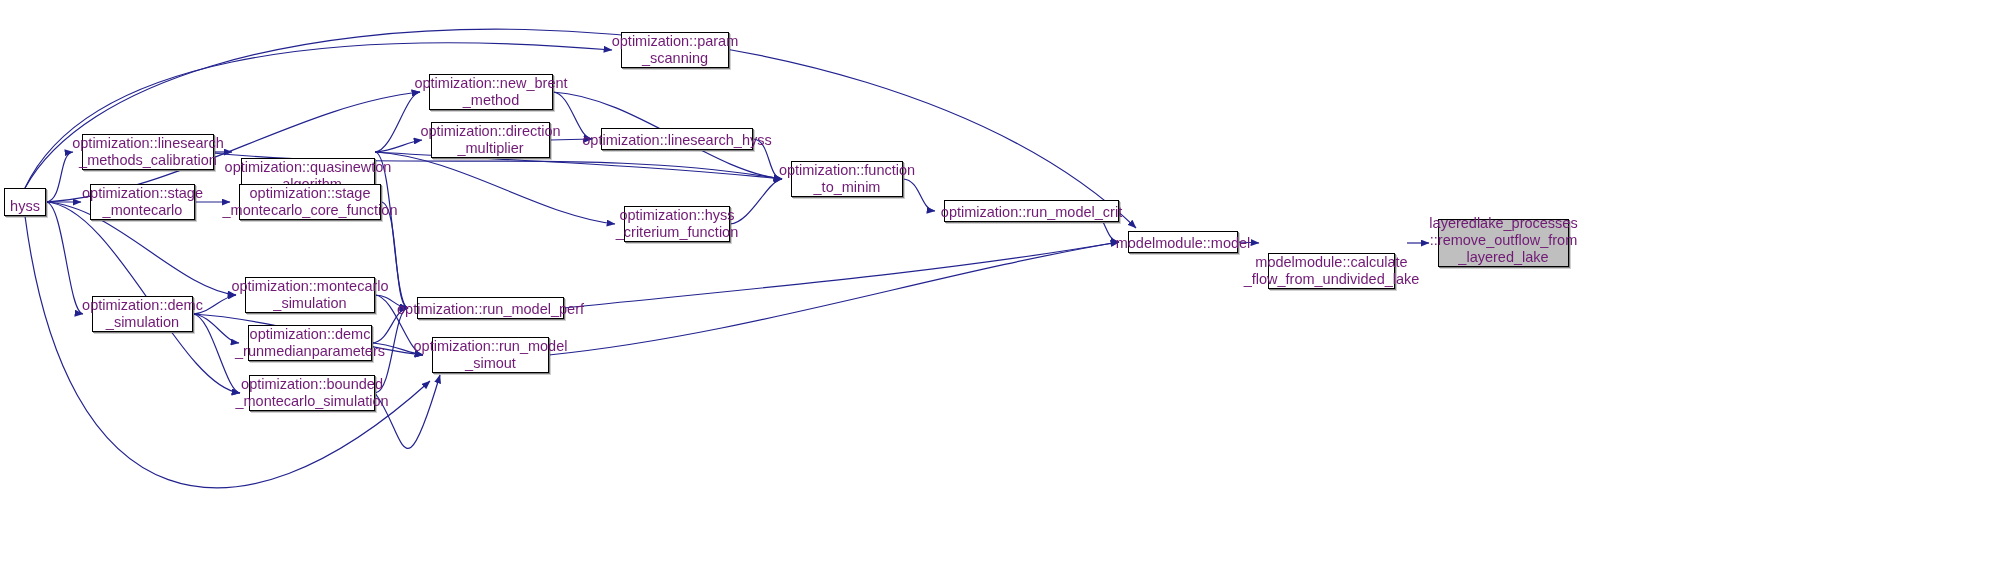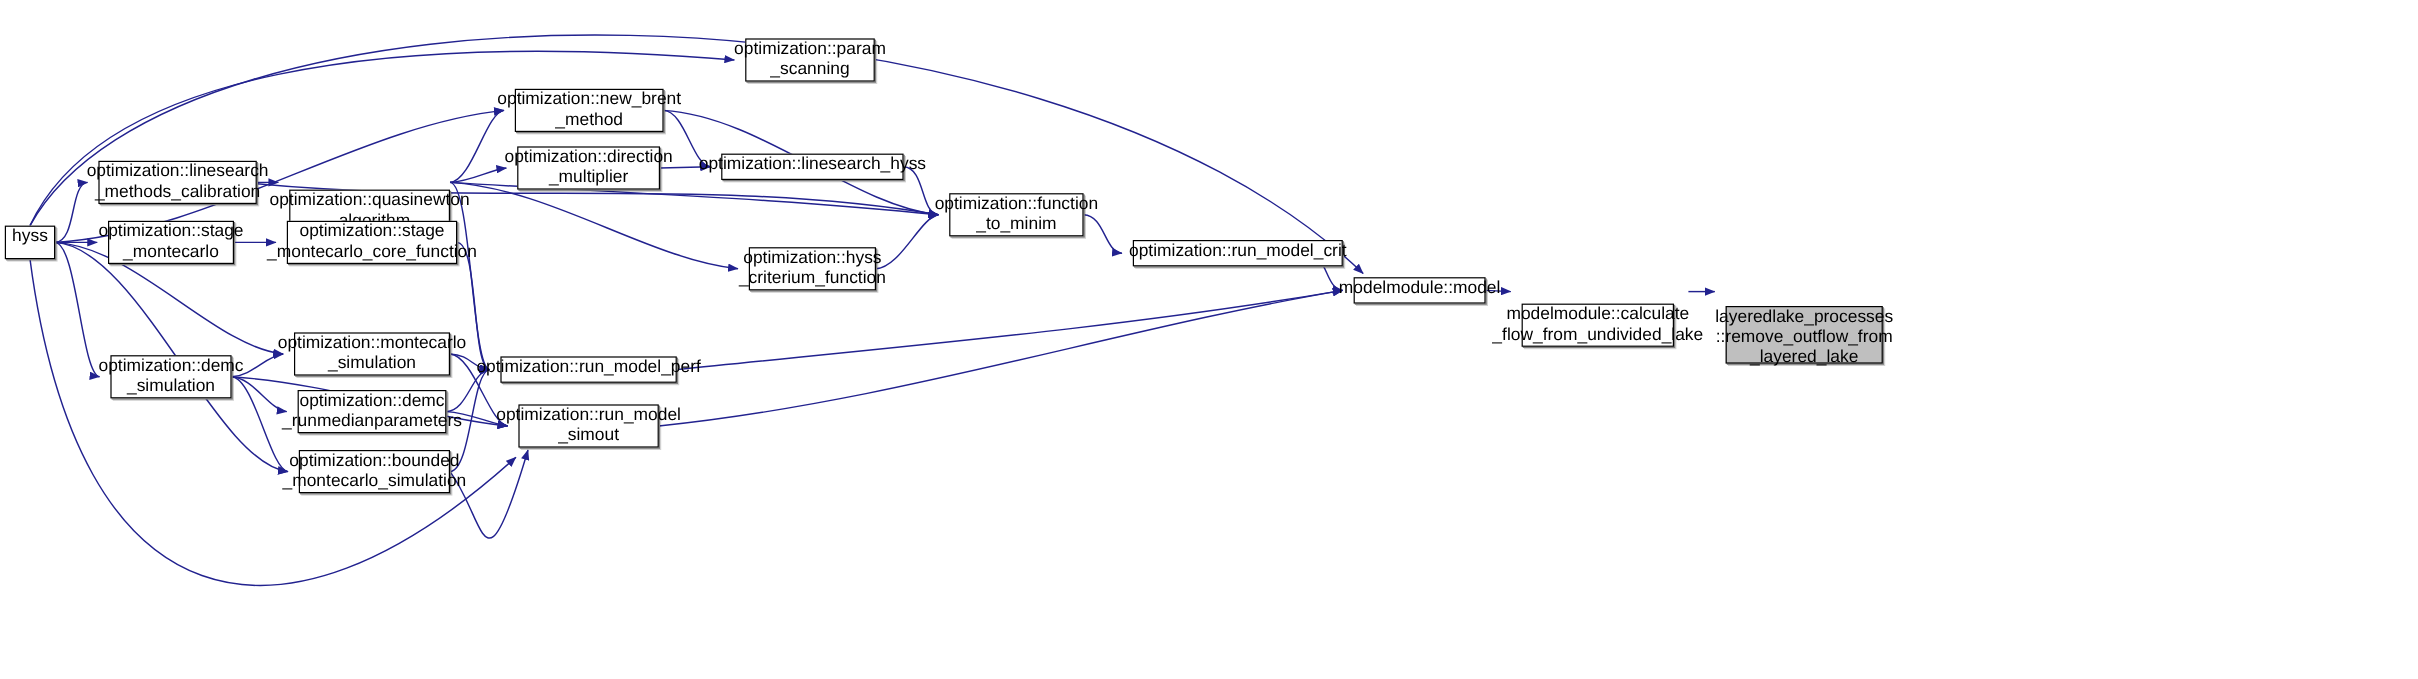--- a/index.html
+++ b/index.html
@@ -7,31 +7,31 @@
   body{font-family:"Liberation Sans","DejaVu Sans",sans-serif;}
   #graph{position:relative;width:2015px;height:566px;background:#ffffff;overflow:hidden;}
   #edges{position:absolute;left:0;top:0;width:2015px;height:566px;}
   .node{
     position:absolute;
     box-sizing:border-box;
     background:#ffffff;
     border:1px solid #000000;
     box-shadow:1px 1px 0 0 #808080, 2px 2px 0 0 rgba(0,0,0,0.18);
     display:flex;
-    align-items:flex-start;
+    align-items:flex-end;
     justify-content:center;
     text-align:center;
     font-size:14.5px;
     line-height:17px;
-    color:#000000;
+    color:#701a75;
     white-space:pre;
     letter-spacing:0px;
     z-index:5;
   }
-  .node.highlight{background:#bfbfbf;border:1px solid #000;margin-top:36px;}
+  .node.highlight{background:#bfbfbf;border:1px solid #000;}
   .node span{display:block;}
 </style>
 </head>
 <body>
 
 <div id="graph">
   <svg id="edges" viewBox="0 0 2015 566" preserveAspectRatio="none" xmlns="http://www.w3.org/2000/svg">
     <defs>
       <marker id="ah" viewBox="0 0 10 8" refX="9.5" refY="4" markerWidth="9" markerHeight="7" orient="auto-start-reverse" markerUnits="userSpaceOnUse">
         <path d="M0,0 L10,4 L0,8 z" fill="#22228f"></path>

